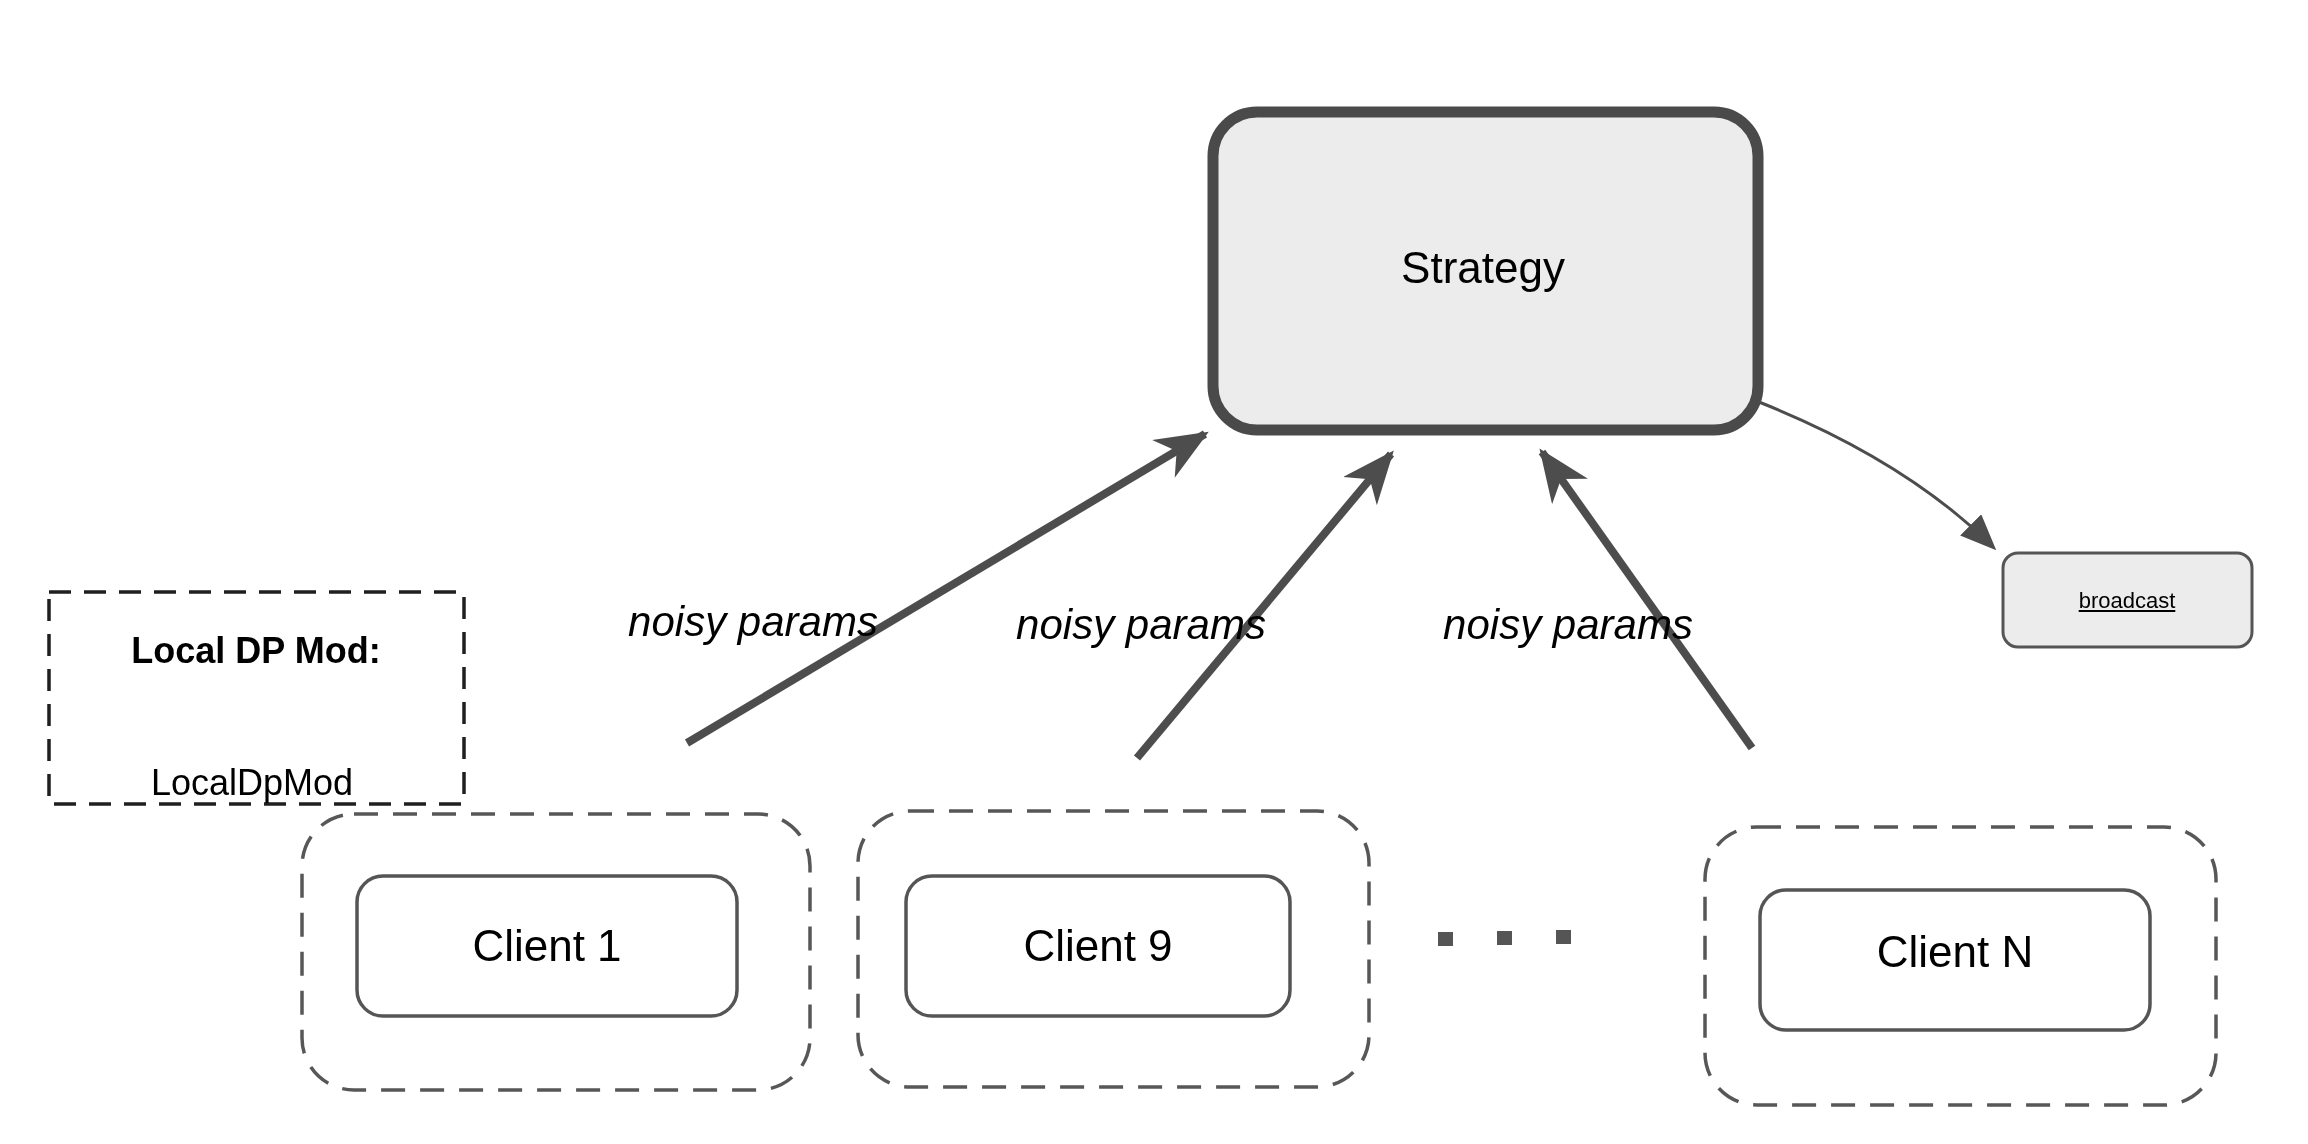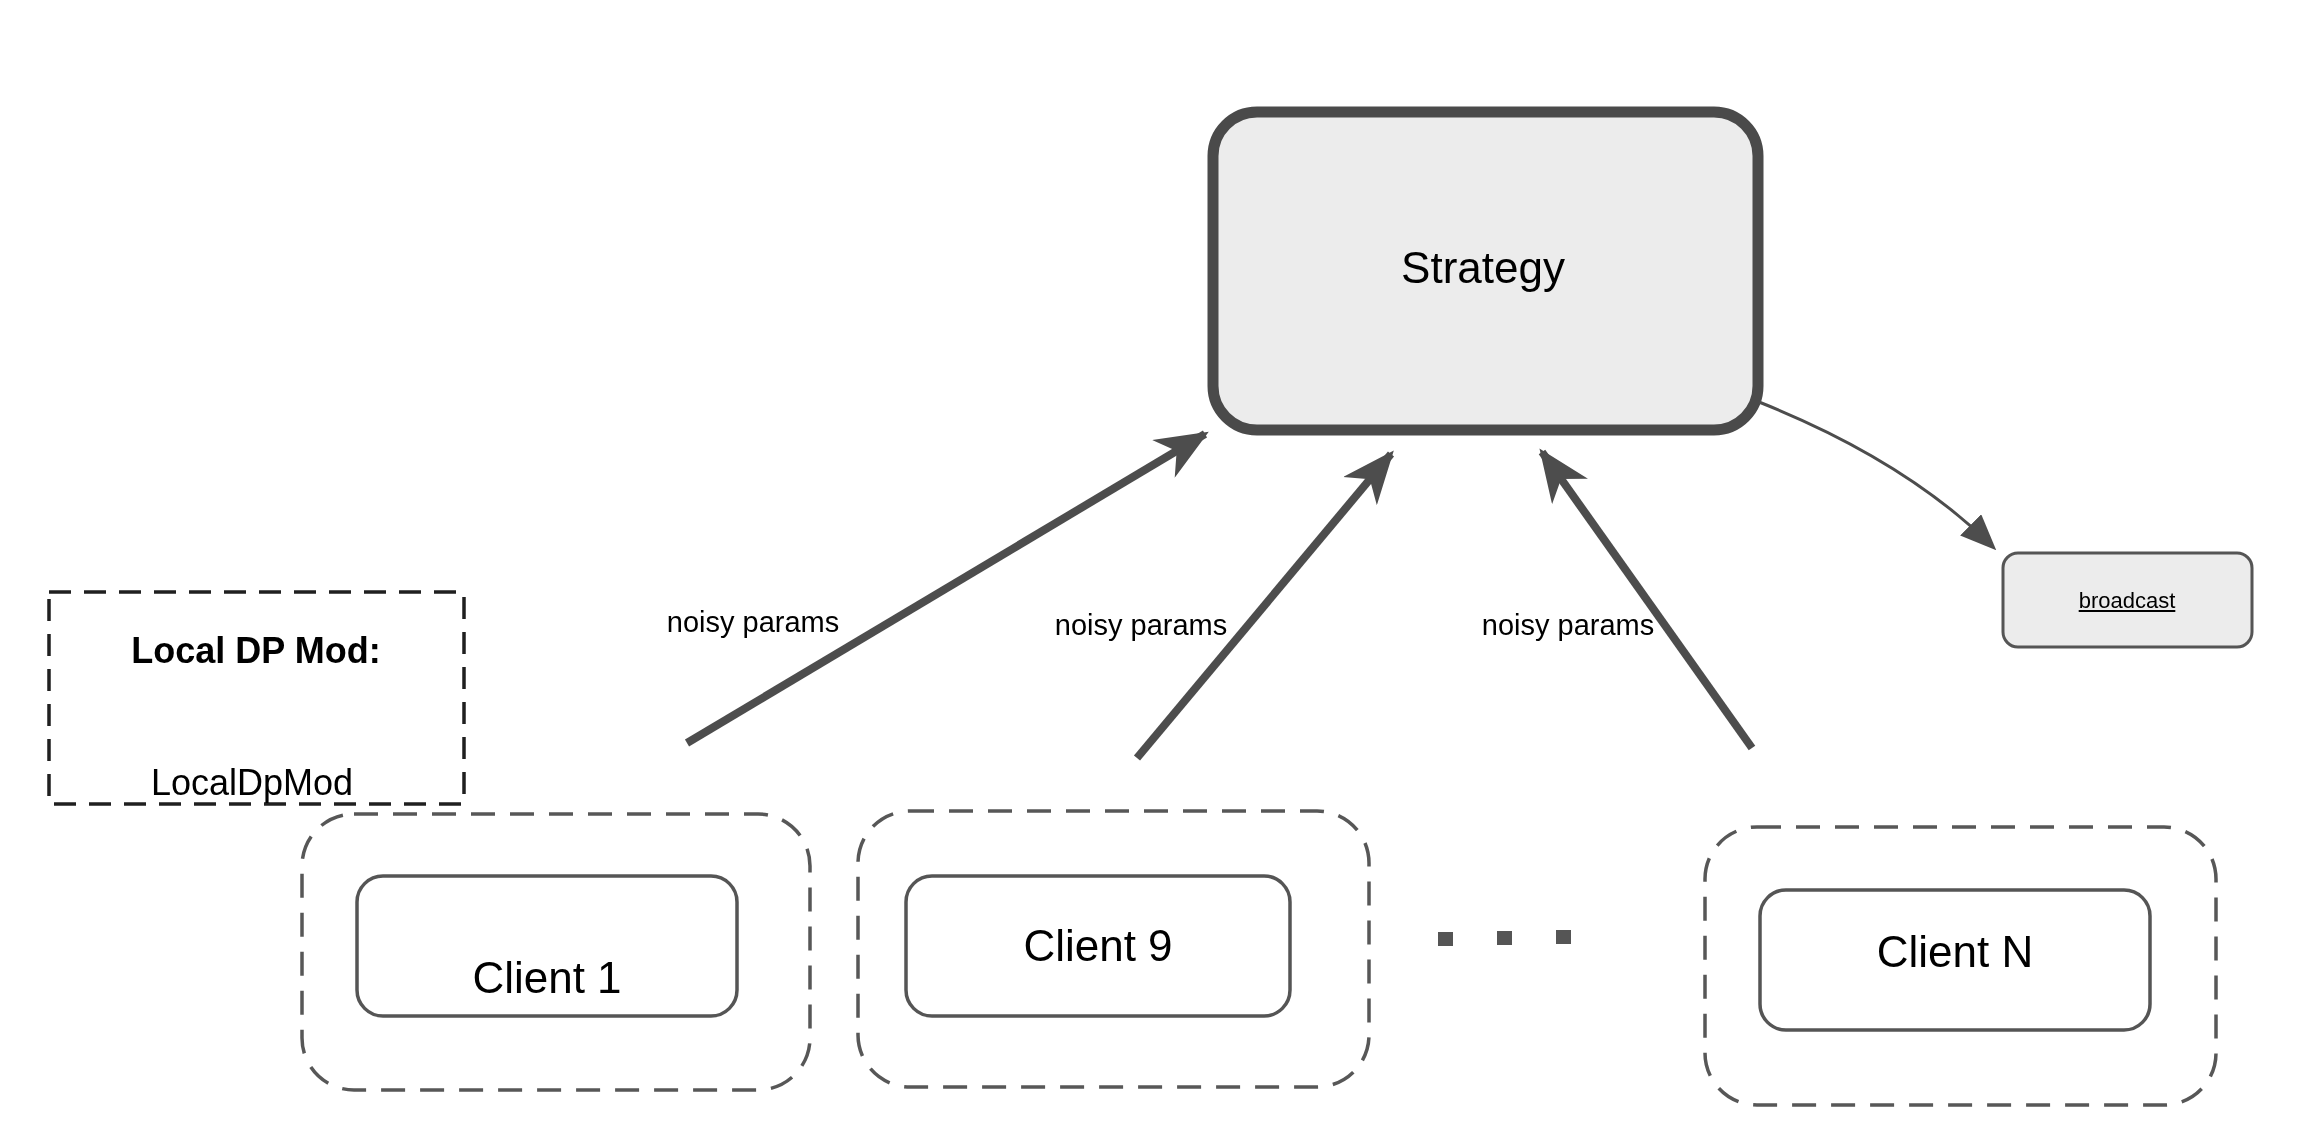--- a/index.html
+++ b/index.html
@@ -28,21 +28,22 @@
     text-align: center;
   }
   .node-label {
     font-size: 44px;
   }
   .small-label {
     font-size: 22px;
     text-decoration: underline;
   }
   .edge-label {
-    font-size: 29px;
+    font-size: 42px;
+    font-style: italic;
   }
   .ldp-title {
     font-size: 36px;
     font-weight: bold;
   }
   .ldp-value {
     font-size: 36px;
     margin-top: 32px;
   }
 </style>
@@ -89,21 +90,21 @@
     <path d="M1759,402 Q1905,460 1992,546" stroke="#4d4d4d" stroke-width="3" fill="none" marker-end="url(#triHead)"></path>
   </svg>
 
   <div class="label node-label" style="left:1483px; top:268px;">Strategy</div>
 
   <div class="label small-label" style="left:2127px; top:601px;">broadcast</div>
 
   <div class="label ldp-title" style="left:256px; top:651px;text-align:right;">Local DP Mod:</div>
   <div class="label ldp-value" style="left:252px; top:751px;">LocalDpMod</div>
 
-  <div class="label node-label" style="left:547px; top:946px;margin-top:32px;">Client 1</div>
+  <div class="label node-label" style="left:547px; top:946px;">Client 1</div>
   <div class="label node-label" style="left:1098px; top:946px;">Client 9</div>
   <div class="label node-label" style="left:1955px; top:952px;">Client N</div>
 
   <div class="label edge-label" style="left:753px; top:622px;">noisy params</div>
   <div class="label edge-label" style="left:1141px; top:625px;">noisy params</div>
   <div class="label edge-label" style="left:1568px; top:625px;">noisy params</div>
 
 </div>
 
 </body></html>

